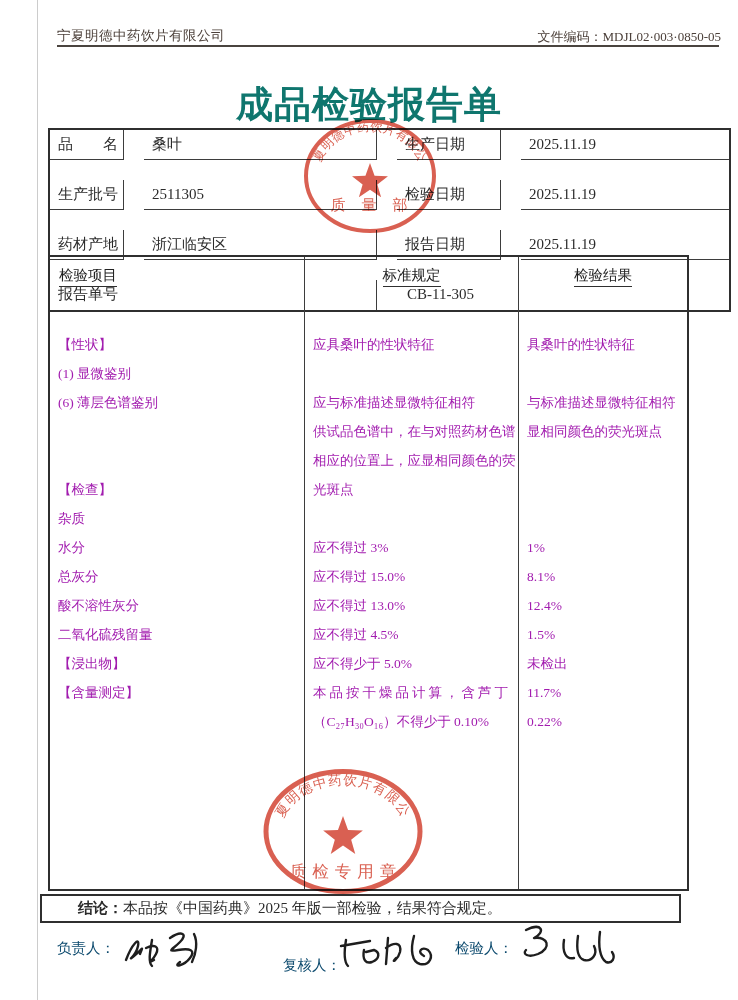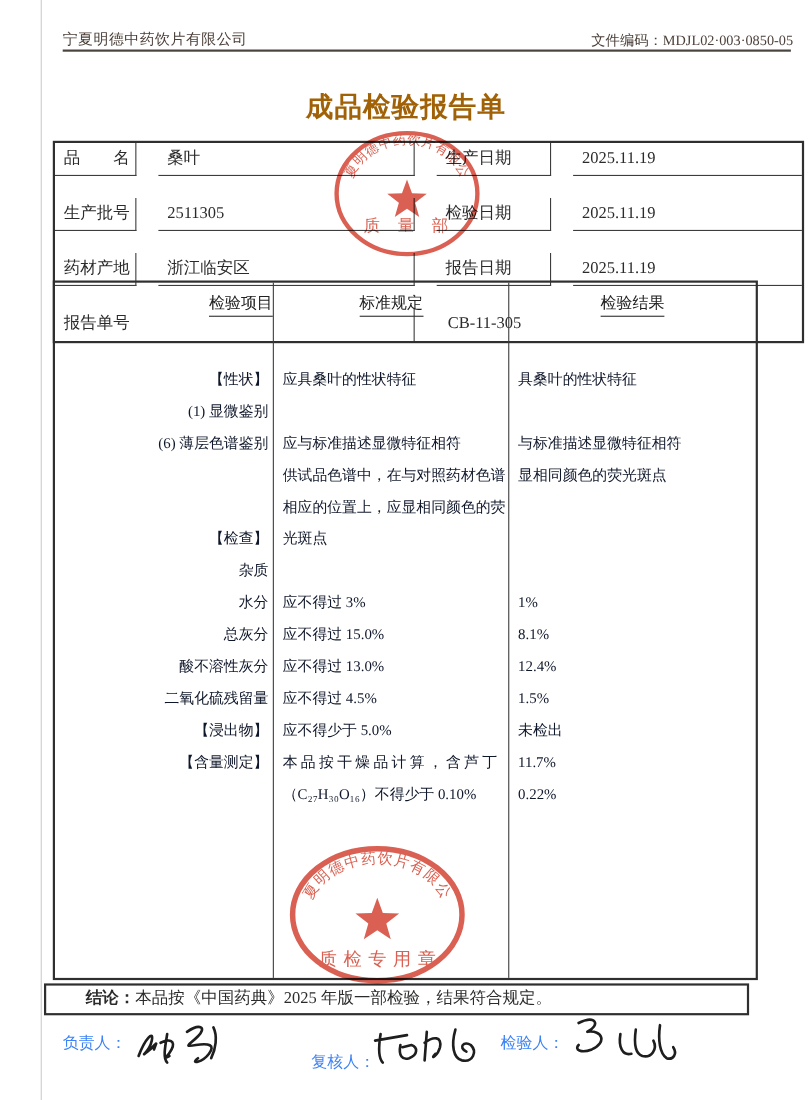--- a/index.html
+++ b/index.html
@@ -9,49 +9,49 @@
     overflow:hidden;
   }
   .abs{position:absolute;}
   
   .edge-line{left:37px;top:0;width:1px;height:1000px;background:#cccccc;}
   
   .hdr-company{left:57px;top:27px;font-size:13.5px;color:#4c403a;letter-spacing:.5px;}
   .hdr-code{right:17px;top:28px;font-size:13px;color:#4c403a;}
   .hdr-rule{left:57px;top:45px;width:662px;height:2px;background:#4a443f;}
   
-  .title{left:0;top:80px;width:100%;text-align:center;font-size:25px;font-weight:bold;letter-spacing:1px;color:#a16207;}
+  .title{left:0;top:80px;width:100%;text-align:center;font-size:37px;font-weight:bold;letter-spacing:1px;color:#0f766e;}
   
   .info-table{
     left:48px;top:128px;width:683px;border:2px solid #2f2f2f;box-sizing:border-box;
     display:grid;grid-template-columns:74px 233px 104px 1fr;grid-auto-rows:30px;background:transparent;gap:20px;
   }
   .ic{border-right:1.5px solid #3d3d3d;border-bottom:1.5px solid #3d3d3d;
       padding-left:8px;line-height:28px;font-size:15px;white-space:nowrap;overflow:hidden;}
   .ic.no-r{border-right:none;}
   .ic.no-b{border-bottom:none;}
   .ic.span2a{grid-column:1/3;}
   .ic.span2b{grid-column:3/5;padding-left:10px;}
   
   .main-table{left:48px;top:255px;width:641px;height:636px;border:2px solid #2f2f2f;box-sizing:border-box;display:flex;}
   .main-col{height:100%;box-sizing:border-box;border-right:1.5px solid #3d3d3d;}
   .main-col:last-child{border-right:none;}
-  .mc1{width:199px;text-align:right;} .mc2{width:214px;} .mc3{flex:1;}
+  .mc1{width:255px;} .mc2{width:214px;} .mc3{flex:1;}
   .col-head{height:44px;box-sizing:border-box;padding-top:9px;font-size:14.5px;color:#222;}
   .mc1 .col-head{padding-left:9px;}
   .mc2 .col-head,.mc3 .col-head{text-align:center;}
   .col-head span{border-bottom:1.5px solid #2f2f2f;padding-bottom:3px;}
-  .tline{height:29px;line-height:29px;padding:0 4px 0 8px;font-size:13.5px;white-space:nowrap;overflow:hidden;color:#0f172a;}
+  .tline{height:29px;line-height:29px;padding:0 4px 0 8px;font-size:13.5px;white-space:nowrap;overflow:hidden;color:#a21caf;}
   .mc2 .line-14{letter-spacing:3px;}
   
   .conclusion{left:40px;top:894px;width:641px;height:29px;border:2px solid #2f2f2f;box-sizing:border-box;
     padding-left:36px;line-height:24px;font-size:15px;}
   .conclusion b{font-weight:bold;}
   
-  .sig-label{top:939px;font-size:14.5px;color:#3b82f6;}
+  .sig-label{top:939px;font-size:14.5px;color:#0c4a6e;}
   .sig-svg{stroke:#1e1e1e;fill:none;stroke-width:2.4;stroke-linecap:round;stroke-linejoin:round;}
   
   .stamp{mix-blend-mode:multiply;opacity:.83;}
 </style>
 </head>
 <body>
 
 <div class="abs edge-line"></div>
 
 <div class="abs hdr-company">宁夏明德中药饮片有限公司</div>

